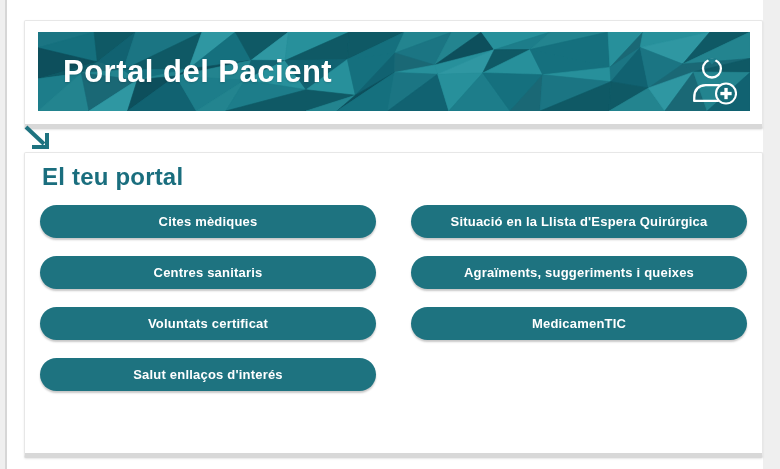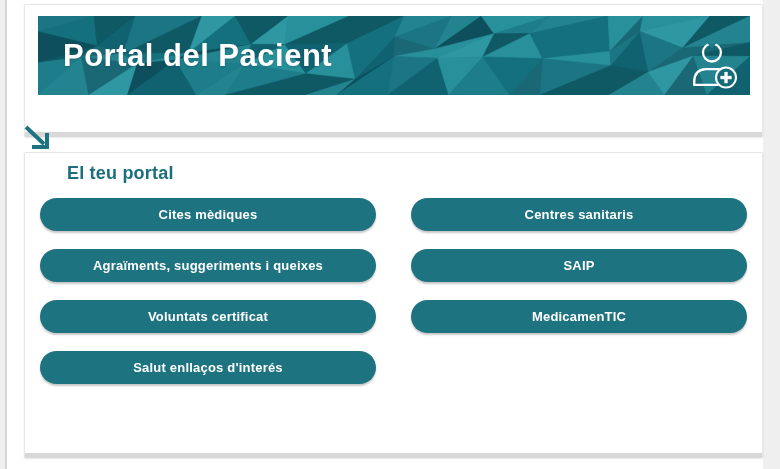--- a/index.html
+++ b/index.html
@@ -12,41 +12,41 @@
     box-shadow:-2px 0 0 0 #d6d6d6;
   }
 
   .card {
     position:absolute; background:#ffffff;
     border:1px solid #e7e7e7;
     border-bottom:5px solid #d8d8d8;
     border-radius:2px;
     box-shadow:0 1px 2px rgba(0,0,0,0.10);
   }
-  .card-banner { left:17px; top:4px; width:739px; height:133px; }
+  .card-banner { left:17px; top:20px; width:739px; height:109px; }
   .card-portal { left:17px; top:152px; width:739px; height:306px; padding:8px 13px 0 13px; }
 
   .banner {
     position:absolute; left:13px; top:11px; right:12px; height:79px;
     overflow:hidden; background:#1d7d8a;
   }
   .banner-mesh { position:absolute; left:0; top:0; width:100%; height:100%; display:block; }
   .banner-title {
     position:absolute; left:25px; top:0; height:79px;
     display:flex; align-items:center;
     color:#ffffff; font-size:31px; font-weight:bold; letter-spacing:0.5px;
     text-shadow:0 1px 2px rgba(0,0,0,0.15);
   }
   .doctor-icon { position:absolute; right:13px; top:23px; width:48px; height:50px; }
 
   .arrow-wrap { position:absolute; left:16px; top:124px; width:30px; height:28px; }
 
   .portal-heading {
-    color:#1a6e7e; font-size:18px; font-weight:bold;
-    margin:2px 0 14px 29px; letter-spacing:0.2px;
+    color:#1a6e7e; font-size:24px; font-weight:bold;
+    margin:2px 0 14px 4px; letter-spacing:0.2px;
   }
 
   .btn-grid {
     display:grid; grid-template-columns:1fr 1fr;
     column-gap:35px; row-gap:18px;
     padding:0 2px;
   }
   .pill {
     display:flex; align-items:center; justify-content:center;
     height:33px; border-radius:17px;
@@ -167,22 +167,22 @@
     <svg viewBox="0 0 30 28" width="30" height="28">
       <line x1="3" y1="3" x2="21" y2="20" stroke="#1e7380" stroke-width="4"></line>
       <polyline points="24,9 24,23 9,23" fill="none" stroke="#1e7380" stroke-width="4"></polyline>
     </svg>
   </div>
 
   <section class="card card-portal">
     <h2 class="portal-heading">El teu portal</h2>
     <div class="btn-grid">
       <a class="pill">Cites mèdiques</a>
+      <a class="pill">Situació en la Llista d'Espera Quirúrgica</a>
       <a class="pill">Centres sanitaris</a>
       <a class="pill">Agraïments, suggeriments i queixes</a>
-      <a class="pill">SAIP</a>
       <a class="pill">Voluntats certificat</a>
       <a class="pill">MedicamenTIC</a>
       <a class="pill">Salut enllaços d'interés</a>
     </div>
   </section>
 
 </div>
 
 </body></html>

